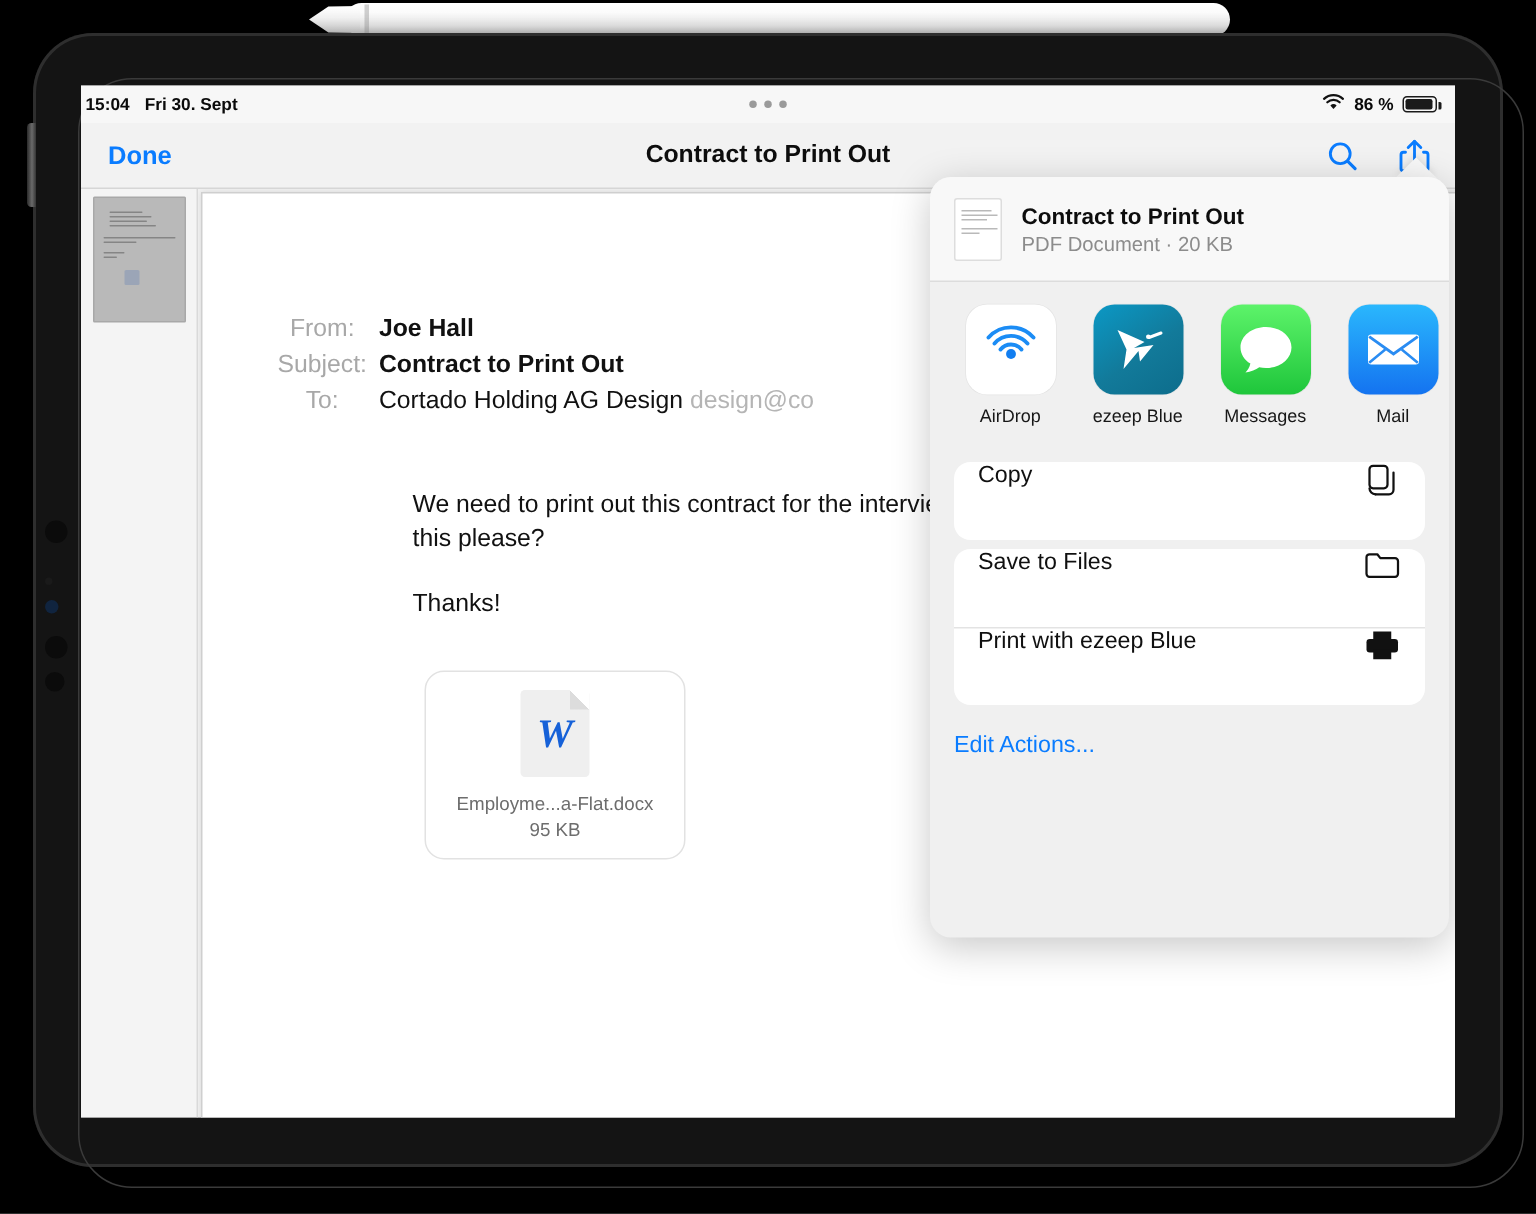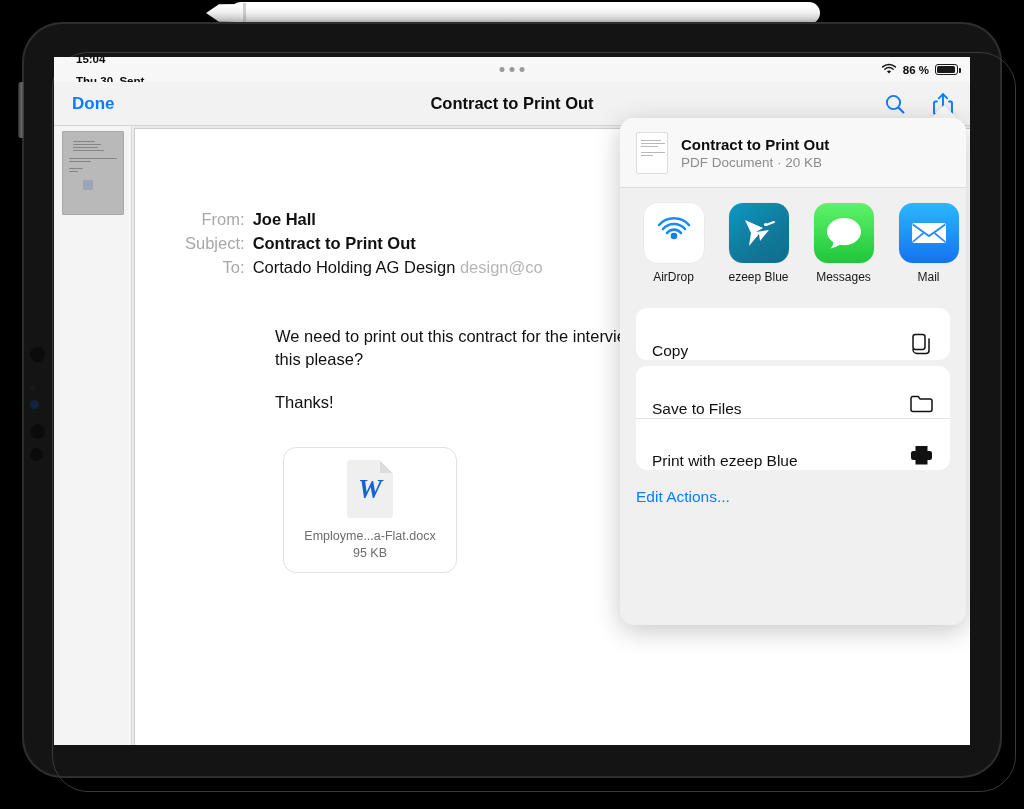--- a/index.html
+++ b/index.html
@@ -68,21 +68,21 @@
     overflow: hidden;
   }
 
   
   .statusbar {
     position: absolute; left: 0; top: 0; width: 100%; height: 25px;
     background: #f7f7f7;
     font-size: 11.5px; font-weight: bold; color: #0a0a0a;
     display: flex; align-items: center;
   }
-  .sb-left { position: absolute; left: 22px; display: flex; gap: 10px; align-items: baseline; flex-direction: column; }
+  .sb-left { position: absolute; left: 3px; display: flex; gap: 10px; align-items: baseline; }
   .sb-right { position: absolute; right: 12px; display: flex; gap: 6px; align-items: center; }
   .sb-dots { position: absolute; left: 50%; transform: translateX(-50%); display: flex; gap: 5px; }
   .sb-dots i { width: 5px; height: 5px; border-radius: 50%; background: #9a9a9a; display:block; }
   .batt {
     width: 23px; height: 11px; border: 1.2px solid #1a1a1a; border-radius: 3px;
     position: relative; display: inline-block;
   }
   .batt::after {
     content: ""; position: absolute; right: -3.5px; top: 3px;
     width: 2px; height: 5px; background: #1a1a1a; border-radius: 0 1px 1px 0;
@@ -128,21 +128,21 @@
   }
   .page {
     position: absolute; left: 2px; top: 2px; right: -40px; bottom: -40px;
     background: #ffffff;
     border: 0.5px solid #cfcfcf;
     box-shadow: 0 0 4px rgba(0,0,0,0.10);
   }
   .mail-hdr { position: absolute; left: 50px; top: 78px; font-size: 16.5px; color: #0a0a0a; }
   .mail-hdr table { border-collapse: collapse; }
   .mail-hdr td { padding: 2.5px 0; vertical-align: baseline; white-space: nowrap; }
-  .mail-hdr td.lbl { color: #a8a8a8; text-align: right; padding-right: 8px; }
+  .mail-hdr td.lbl { color: #a8a8a8; text-align: center; padding-right: 8px; }
   .mail-hdr td.val { color: #111; font-weight: normal; }
   .mail-hdr td.val.b { font-weight: bold; }
   .mail-hdr .mailaddr { color: #b5b5b5; }
 
   .mail-body {
     position: absolute; left: 140px; top: 196px; font-size: 16.5px; color: #111;
     line-height: 1.38; width: 520px;
   }
   .mail-body p { margin: 0; }
   .mail-body .gap { height: 20px; }
@@ -208,21 +208,21 @@
   .ic.airdrop { background: #ffffff; }
   .ic.ezeep   { background: linear-gradient(145deg, #0b98c5 0%, #127a9a 55%, #0d6d8c 100%); }
   .ic.messages{ background: linear-gradient(180deg, #5df36a 0%, #1fc63b 100%); }
   .ic.mail    { background: linear-gradient(180deg, #2ab7fd 0%, #1473f0 100%); }
 
   .action-group {
     background: #ffffff; border-radius: 11px; margin: 6px 16px 0 16px; overflow: hidden;
   }
   .action-group.first { margin-top: 12px; }
   .action-row {
-    display: flex; align-items: flex-end; justify-content: space-between;
+    display: flex; align-items: flex-start; justify-content: space-between;
     padding: 0 16px; height: 52px; cursor: pointer;
   }
   .action-row + .action-row { border-top: 0.5px solid #e3e3e3; }
   .action-row .lbl { font-size: 15.5px; color: #101010; }
   .edit-actions {
     padding: 18px 16px 0 16px; font-size: 15.5px; color: #0a7cff; cursor: pointer;
   }
 </style>
 </head>
 <body>
@@ -243,21 +243,21 @@
   <div class="dot d2"></div>
   <div class="dot d3"></div>
   <div class="dot d4"></div>
   <div class="dot d5"></div>
 
   <div class="screen">
 
     <div class="statusbar">
       <div class="sb-left">
         <span>15:04</span>
-        <span>Thu 30. Sept</span>
+        <span>Fri 30. Sept</span>
       </div>
       <div class="sb-dots">
         <i></i>
           <i></i>
           <i></i>
       </div>
       <div class="sb-right">
         <span>
           <svg width="16" height="12" viewBox="0 0 16 12">
             <path d="M8 10.6 L5.9 8.3 a3.2 3.2 0 0 1 4.2 0 Z" fill="#111"></path>

